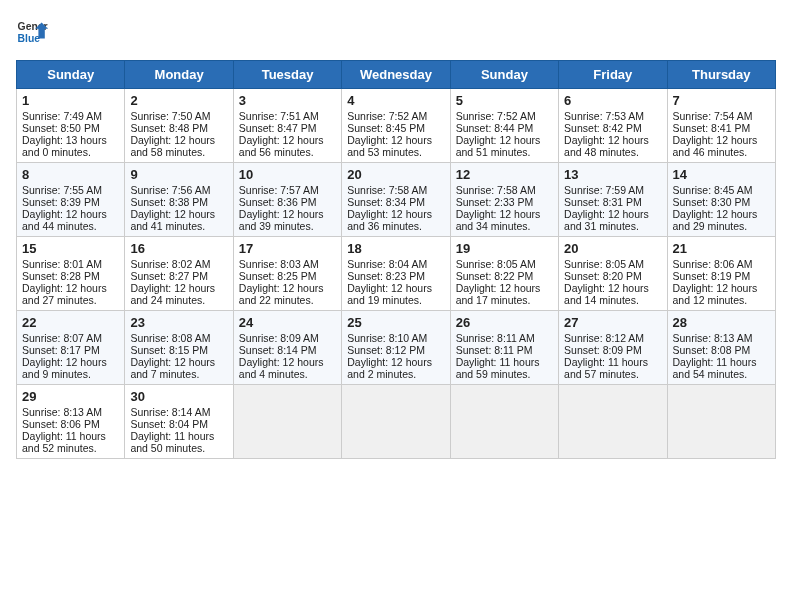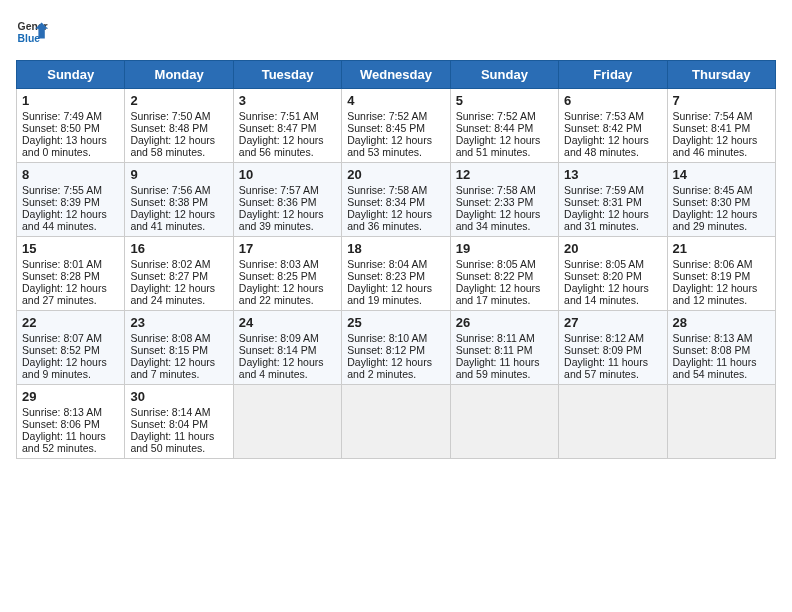--- a/index.html
+++ b/index.html
@@ -124,21 +124,21 @@
       <tr>
         <td><span class="day-num">15</span><span>Sunrise: 8:01 AM</span><br><span>Sunset: 8:28 PM</span><br><span>Daylight: 12 hours and 27 minutes.</span></td>
         <td><span class="day-num">16</span><span>Sunrise: 8:02 AM</span><br><span>Sunset: 8:27 PM</span><br><span>Daylight: 12 hours and 24 minutes.</span></td>
         <td><span class="day-num">17</span><span>Sunrise: 8:03 AM</span><br><span>Sunset: 8:25 PM</span><br><span>Daylight: 12 hours and 22 minutes.</span></td>
         <td><span class="day-num">18</span><span>Sunrise: 8:04 AM</span><br><span>Sunset: 8:23 PM</span><br><span>Daylight: 12 hours and 19 minutes.</span></td>
         <td><span class="day-num">19</span><span>Sunrise: 8:05 AM</span><br><span>Sunset: 8:22 PM</span><br><span>Daylight: 12 hours and 17 minutes.</span></td>
         <td><span class="day-num">20</span><span>Sunrise: 8:05 AM</span><br><span>Sunset: 8:20 PM</span><br><span>Daylight: 12 hours and 14 minutes.</span></td>
         <td><span class="day-num">21</span><span>Sunrise: 8:06 AM</span><br><span>Sunset: 8:19 PM</span><br><span>Daylight: 12 hours and 12 minutes.</span></td>
       </tr>
       <tr>
-        <td><span class="day-num">22</span><span>Sunrise: 8:07 AM</span><br><span>Sunset: 8:52 PM</span><br><span>Daylight: 12 hours and 9 minutes.</span></td>
+        <td><span class="day-num">22</span><span>Sunrise: 8:07 AM</span><br><span>Sunset: 8:17 PM</span><br><span>Daylight: 12 hours and 9 minutes.</span></td>
         <td><span class="day-num">23</span><span>Sunrise: 8:08 AM</span><br><span>Sunset: 8:15 PM</span><br><span>Daylight: 12 hours and 7 minutes.</span></td>
         <td><span class="day-num">24</span><span>Sunrise: 8:09 AM</span><br><span>Sunset: 8:14 PM</span><br><span>Daylight: 12 hours and 4 minutes.</span></td>
         <td><span class="day-num">25</span><span>Sunrise: 8:10 AM</span><br><span>Sunset: 8:12 PM</span><br><span>Daylight: 12 hours and 2 minutes.</span></td>
         <td><span class="day-num">26</span><span>Sunrise: 8:11 AM</span><br><span>Sunset: 8:11 PM</span><br><span>Daylight: 11 hours and 59 minutes.</span></td>
         <td><span class="day-num">27</span><span>Sunrise: 8:12 AM</span><br><span>Sunset: 8:09 PM</span><br><span>Daylight: 11 hours and 57 minutes.</span></td>
         <td><span class="day-num">28</span><span>Sunrise: 8:13 AM</span><br><span>Sunset: 8:08 PM</span><br><span>Daylight: 11 hours and 54 minutes.</span></td>
       </tr>
       <tr>
         <td><span class="day-num">29</span><span>Sunrise: 8:13 AM</span><br><span>Sunset: 8:06 PM</span><br><span>Daylight: 11 hours and 52 minutes.</span></td>
         <td><span class="day-num">30</span><span>Sunrise: 8:14 AM</span><br><span>Sunset: 8:04 PM</span><br><span>Daylight: 11 hours and 50 minutes.</span></td>

